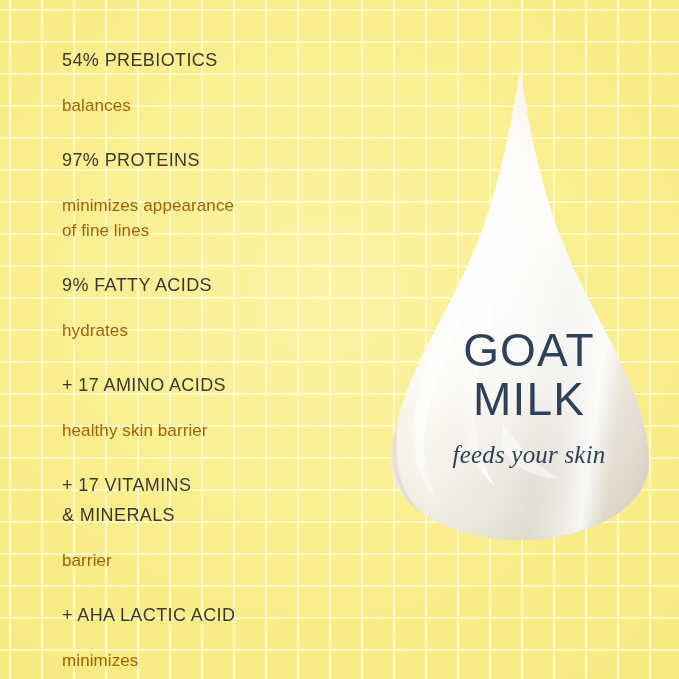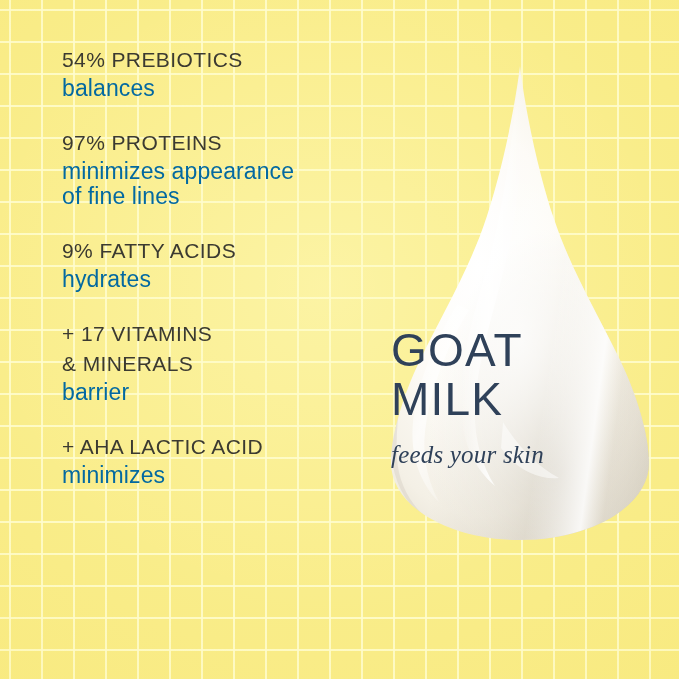--- a/index.html
+++ b/index.html
@@ -38,52 +38,53 @@
   
   #ingredient-list {
     position: absolute;
     left: 62px;
     top: 45px;
     width: 312px;
   }
   .ingredient-block { margin-bottom: 27px; }
   .ingredient-block:last-child { margin-bottom: 0; }
   .ingredient-name {
-    font-size: 21px;
+    font-size: 18px;
     line-height: 30px;
     letter-spacing: 0.4px;
     color: #3b3a31;
     font-weight: 400;
     white-space: pre-line;
   }
   .ingredient-benefit {
-    font-size: 23px;
+    font-size: 17px;
     line-height: 25px;
     letter-spacing: 0.1px;
-    color: #0369a1;
+    color: #a16207;
     font-weight: 400;
-    margin-top: 1px;
+    margin-top: 18px;
     white-space: pre-line;
   }
 
   
   #droplet {
     position: absolute;
     left: 391px;
     top: 66px;
     width: 258px;
     height: 474px;
   }
   #droplet svg { display: block; width: 100%; height: 100%; overflow: visible; }
 
   #droplet-text {
     position: absolute;
-    left: 391px;
+    left: 400px;
     top: 326px;
     width: 258px;
+    text-align: center;
     color: #2f4159;
   }
   .brand-line {
     font-family: "Liberation Sans", sans-serif;
     font-size: 46px;
     line-height: 49px;
     letter-spacing: 1.2px;
     font-weight: 400;
     color: #2f4159;
   }
@@ -116,20 +117,24 @@
       <div class="ingredient-name">97% PROTEINS</div>
       <div class="ingredient-benefit">minimizes appearance
 of fine lines</div>
     </div>
 
     <div class="ingredient-block">
       <div class="ingredient-name">9% FATTY ACIDS</div>
       <div class="ingredient-benefit">hydrates</div>
     </div>
 
+    <div class="ingredient-block">
+      <div class="ingredient-name">+ 17 AMINO ACIDS</div>
+      <div class="ingredient-benefit">healthy skin barrier</div>
+    </div>
 
     <div class="ingredient-block">
       <div class="ingredient-name">+ 17 VITAMINS
 &amp; MINERALS</div>
       <div class="ingredient-benefit">barrier</div>
     </div>
 
     <div class="ingredient-block">
       <div class="ingredient-name">+ AHA LACTIC ACID</div>
       <div class="ingredient-benefit">minimizes</div>

